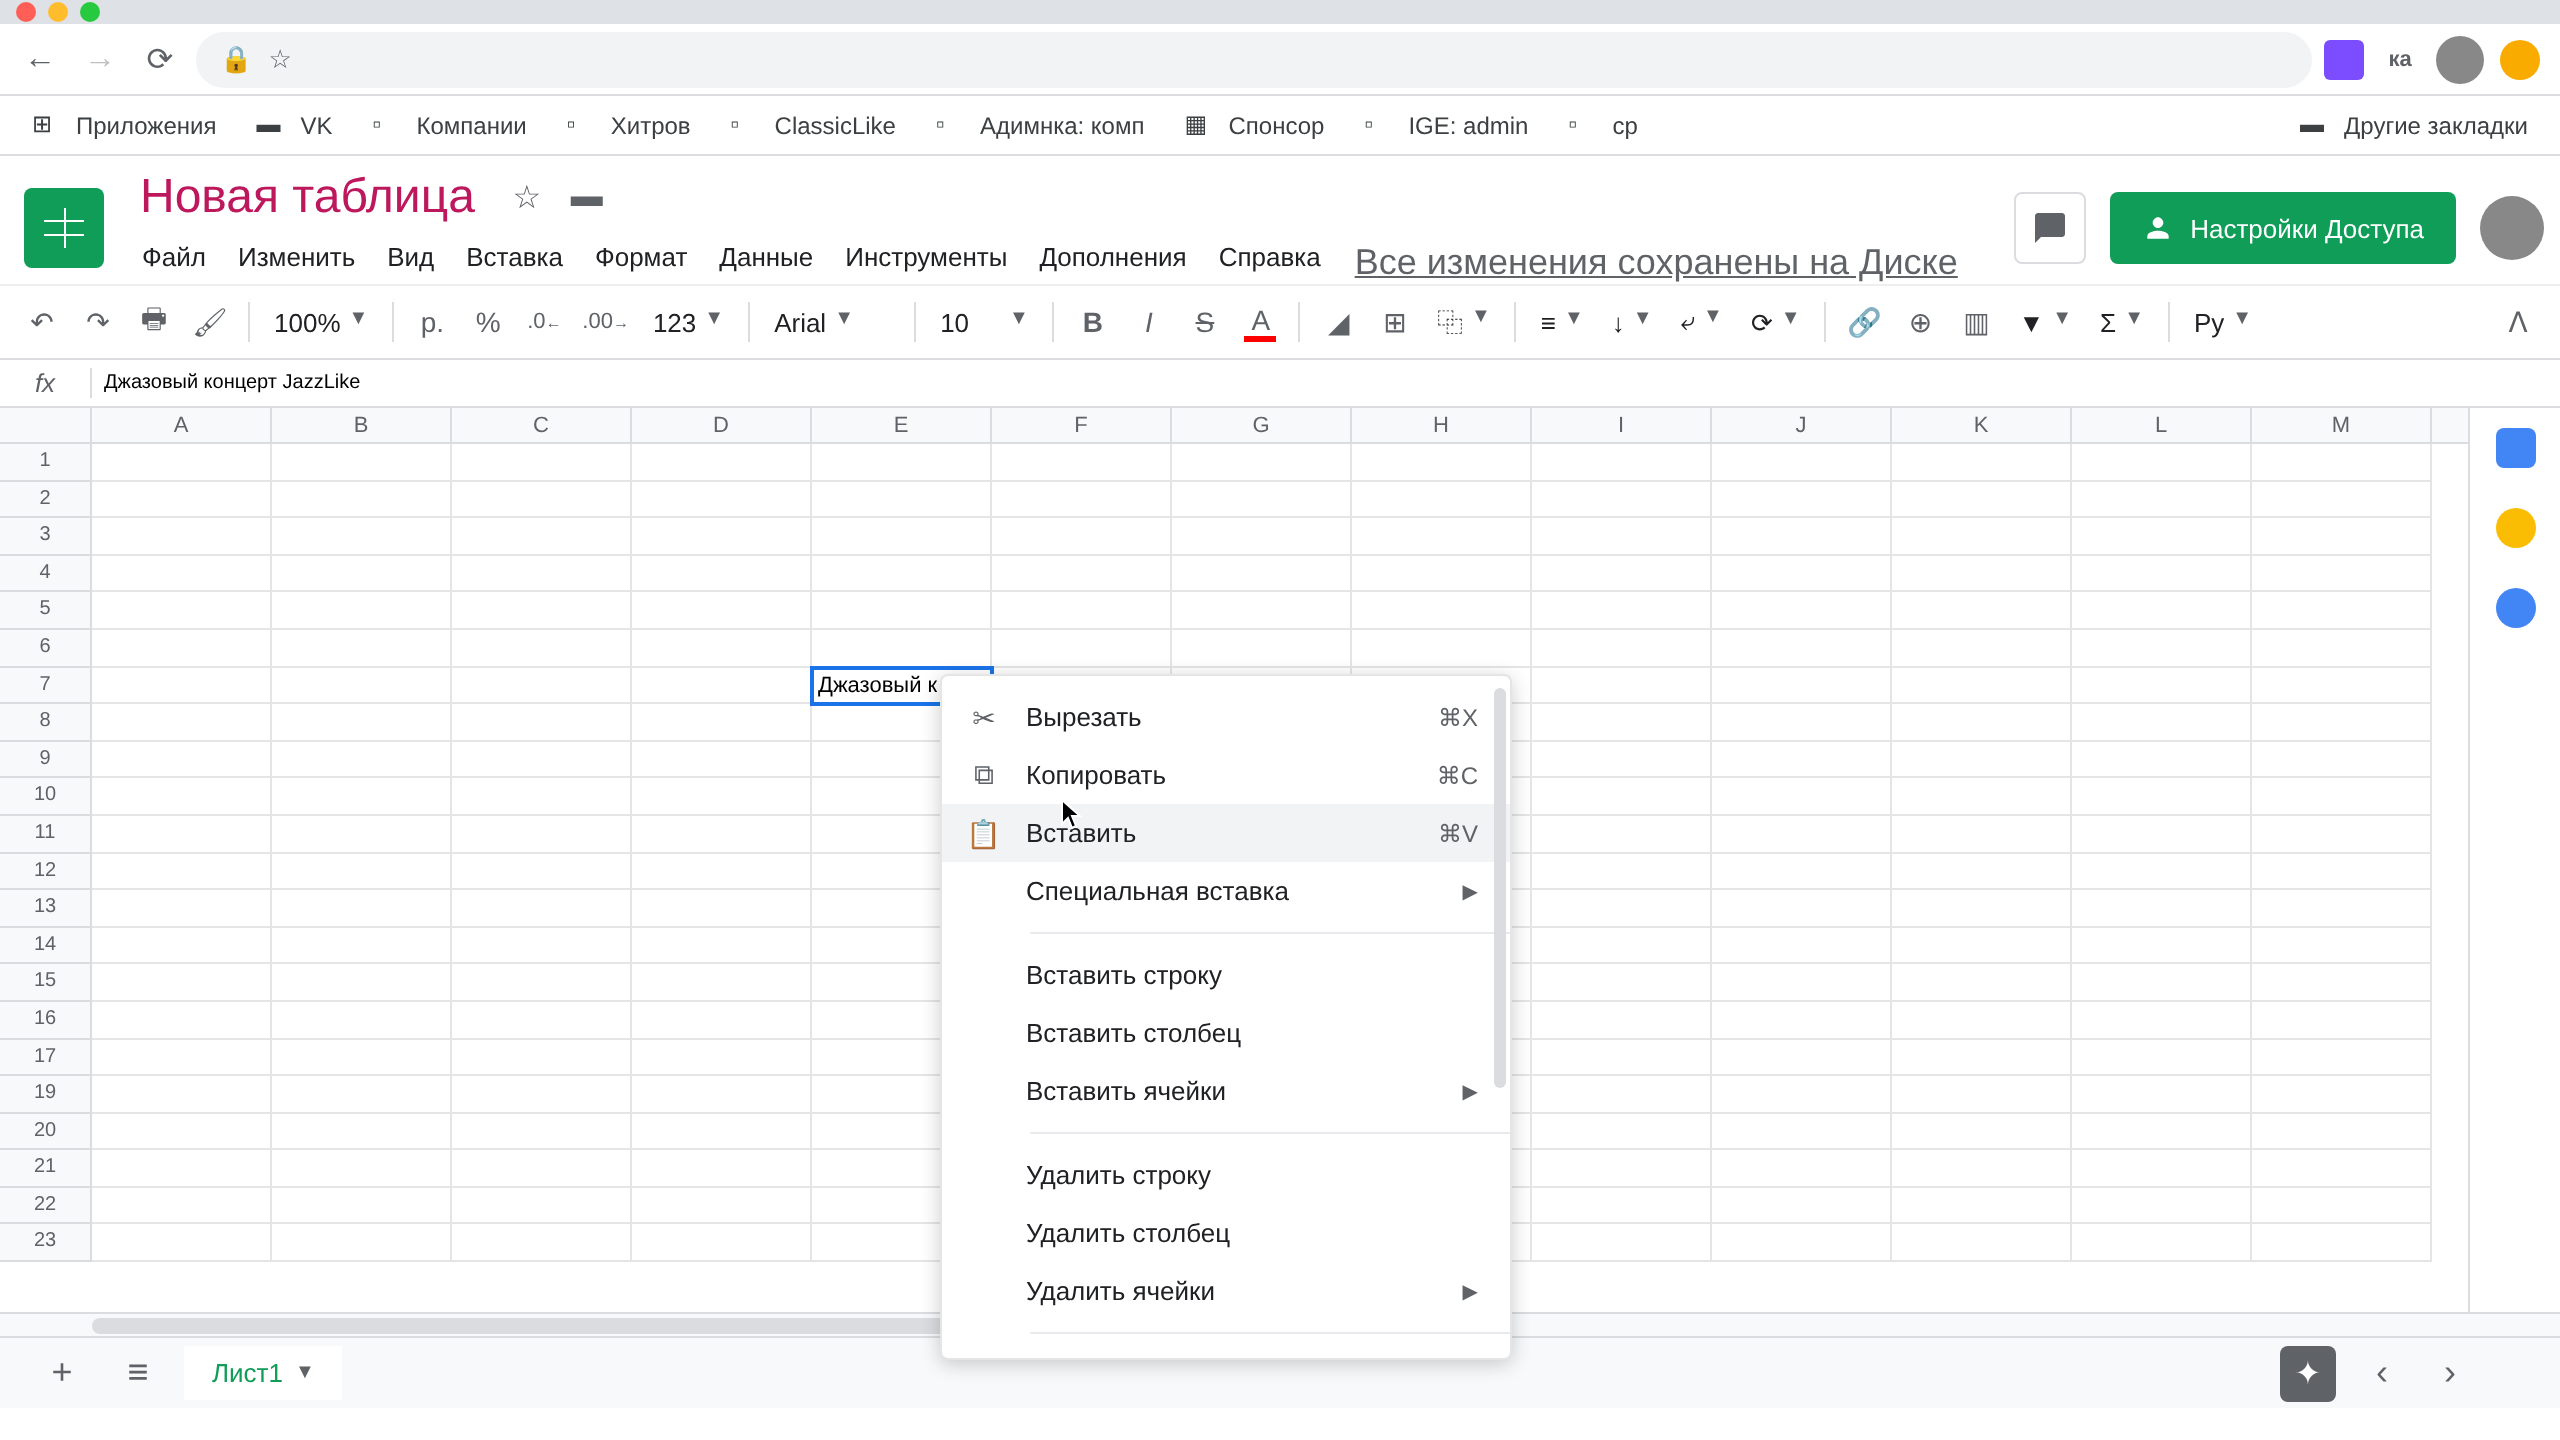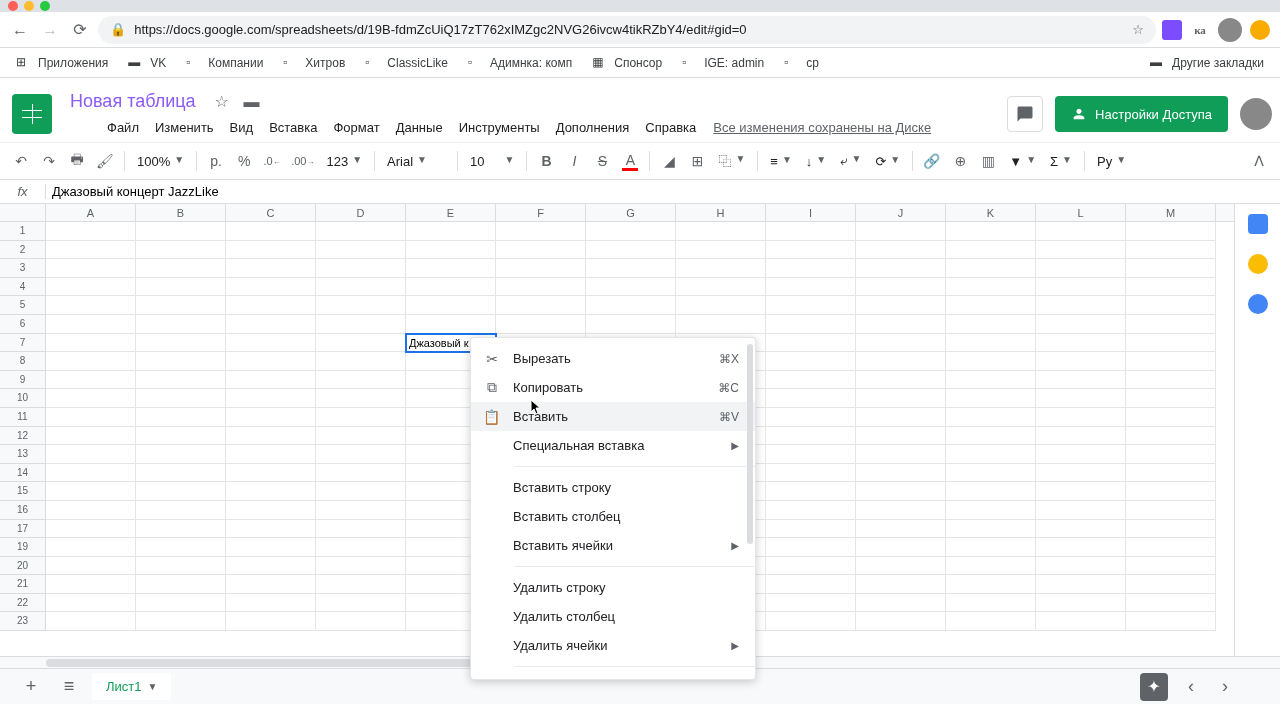--- a/index.html
+++ b/index.html
@@ -5,57 +5,57 @@
 * { margin: 0; padding: 0; box-sizing: border-box; font-family: Arial, sans-serif; }
 body { width: 1280px; height: 720px; overflow: hidden; background: #fff; position: relative; }
 
 
 .browser-tabs { height: 12px; background: #DEE1E6; display: flex; align-items: flex-end; padding: 0 8px; gap: 0; }
 
 .address-bar { height: 36px; background: #fff; display: flex; align-items: center; padding: 0 8px; gap: 6px; border-bottom: 1px solid #dadce0; }
 .nav-btn { width: 24px; height: 24px; display: flex; align-items: center; justify-content: center; color: #5f6368; }
 .url-field { flex: 1; height: 28px; background: #f1f3f4; border-radius: 14px; display: flex; align-items: center; padding: 0 12px; gap: 8px; font-size: 13px; color: #202124; }
 .url-text { flex: 1; white-space: nowrap; overflow: hidden; }
-.addr-icon { width: 24px; height: 24px; display: flex; align-items: center; justify-content: center; font-family: Liberation Serif, serif; }
+.addr-icon { width: 24px; height: 24px; display: flex; align-items: center; justify-content: center; }
 
 .bookmarks-bar { height: 30px; background: #fff; display: flex; align-items: center; padding: 0 8px; gap: 4px; border-bottom: 1px solid #dadce0; font-size: 12px; color: #3c4043; }
 .bookmark { display: flex; align-items: center; gap: 6px; padding: 4px 8px; border-radius: 4px; }
 .bookmark-icon { width: 16px; height: 16px; flex-shrink: 0; }
 .bk-right { margin-left: auto; display:flex; align-items:center; gap:6px; }
 
 
 .sheets-header { height: 64px; display: flex; align-items: center; padding: 8px 8px 0 8px; gap: 8px; }
 .sheets-logo { width: 40px; height: 40px; background: #0f9d58; border-radius: 4px; display: flex; align-items: center; justify-content: center; margin: 0 4px; }
 .sheets-logo-inner { width: 20px; height: 20px; background: #fff; display: grid; grid-template-columns: 1fr 1fr; grid-template-rows: 1fr 1fr 1fr; gap: 1px; }
 .sheets-logo-inner div { background: #0f9d58; }
 .doc-name-area { flex: 1; }
 .doc-title-row { display: flex; align-items: center; gap: 10px; }
-.doc-title { font-size: 18px; color: #8b5cf6; padding: 2px 6px; }
+.doc-title { font-size: 24px; color: #be185d; padding: 2px 6px; }
 .star-icon, .folder-icon { color: #5f6368; width: 20px; height: 20px; display: flex; align-items:center; justify-content:center; }
-.menu-bar { display: flex; gap: 2px; margin-top: 2px; margin-left: 36px; }
+.menu-bar { display: flex; gap: 2px; margin-top: 2px; }
 .menu-item { padding: 4px 7px; font-size: 13px; color: #202124; border-radius: 4px; cursor: pointer; }
-.saved-text { font-size: 13px; color: #5f6368; text-decoration: underline; padding: 4px 8px; }
+.saved-text { font-size: 18px; color: #5f6368; text-decoration: underline; padding: 4px 8px; }
 .header-actions { display: flex; align-items: center; gap: 12px; margin-left: auto; }
 .comments-btn { width: 36px; height: 36px; display:flex; align-items:center; justify-content:center; color:#5f6368; background:#fff; border:1px solid #dadce0; border-radius:4px; }
 .share-btn { background: #0f9d58; color: #fff; padding: 0 16px; height: 36px; border-radius: 4px; display: flex; align-items: center; gap: 8px; font-size: 13px; font-weight: 500; }
 .avatar { width: 32px; height: 32px; border-radius: 50%; background: #888; }
 
 
 .toolbar { height: 38px; border-top: 1px solid #eee; border-bottom: 1px solid #dadce0; display: flex; align-items: center; padding: 0 8px; gap: 2px; }
 .tb-btn { min-width: 26px; height: 26px; display: flex; align-items: center; justify-content: center; color: #5f6368; border-radius: 2px; font-size: 14px; padding: 0 4px; }
 .tb-sep { width: 1px; height: 20px; background: #dadce0; margin: 0 4px; }
 .tb-select { display: flex; gap: 4px; padding: 0 6px; font-size: 13px; color: #202124; }
 .tb-dropdown { font-size: 10px; color: #5f6368; }
 .font-select { min-width: 70px; }
 .tb-right { margin-left: auto; }
 
 
 .formula-bar { height: 24px; border-bottom: 1px solid #dadce0; display: flex; align-items: center; }
 .fx-label { width: 46px; text-align: center; font-style: italic; font-size: 13px; color: #5f6368; border-right: 1px solid #dadce0; }
-.fx-input { flex: 1; padding: 0 6px; font-size: 13px; height: 100%; border: none; outline: none; }
+.fx-input { flex: 1; padding: 0 6px; font-size: 10px; height: 100%; border: none; outline: none; }
 
 
 .grid-container { position: relative; height: 452px; overflow: hidden; display:flex; }
 .grid-main { flex:1; position:relative; }
 .col-headers { display: flex; height: 18px; background: #f8f9fa; border-bottom: 1px solid #dadce0; position: sticky; top: 0; }
 .corner-cell { width: 46px; background: #f8f9fa; border-right: 1px solid #dadce0; flex-shrink: 0; }
 .col-header { width: 90px; text-align: center; font-size: 11px; color: #5f6368; border-right: 1px solid #dadce0; line-height: 18px; flex-shrink: 0; }
 .rows { }
 .row { display: flex; height: 18.6px; }
 .row-header { width: 46px; background: #f8f9fa; border-right: 1px solid #dadce0; border-bottom: 1px solid #dadce0; text-align: center; font-size: 10px; color: #5f6368; line-height: 18px; flex-shrink: 0; }
@@ -102,21 +102,20 @@
       <div style="background:#27c93f"></div>
   </div>
 </div>
 
 <div class="address-bar">
   <div class="nav-btn">←</div>
   <div class="nav-btn" style="opacity:.4">→</div>
   <div class="nav-btn">⟳</div>
   <div class="url-field">
     <span>🔒</span>
-    <span class="url-text">https://docs.google.com/spreadsheets/d/19B-fdmZcUiQ17zT762xIMZgc2NVG26ivcw4tikRZbY4/edit#gid=0</span>
     <span style="color:#5f6368">☆</span>
   </div>
   <div class="addr-icon" style="background:#7b4dff;width:20px;height:20px;border-radius:3px"></div>
   <div class="addr-icon" style="font-size:11px;font-weight:bold;color:#5f6368">ка</div>
   <div class="addr-icon">
       <div style="width:24px;height:24px;border-radius:50%;background:#888"></div>
     </div>
   <div class="addr-icon">
       <div style="width:20px;height:20px;border-radius:50%;background:#f9ab00"></div>
     </div>

